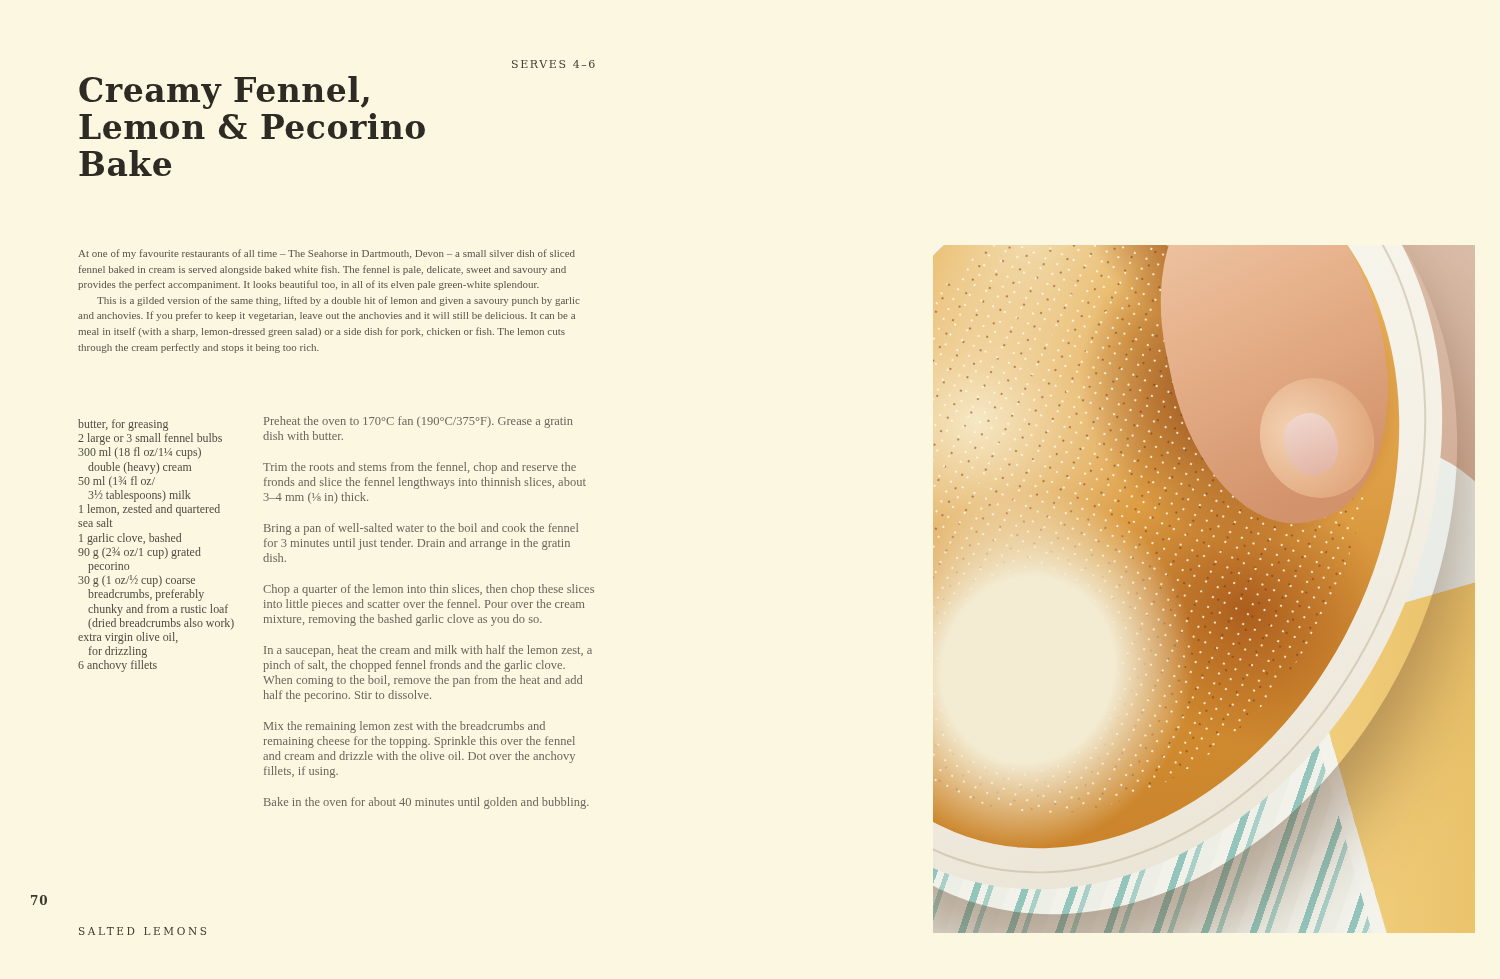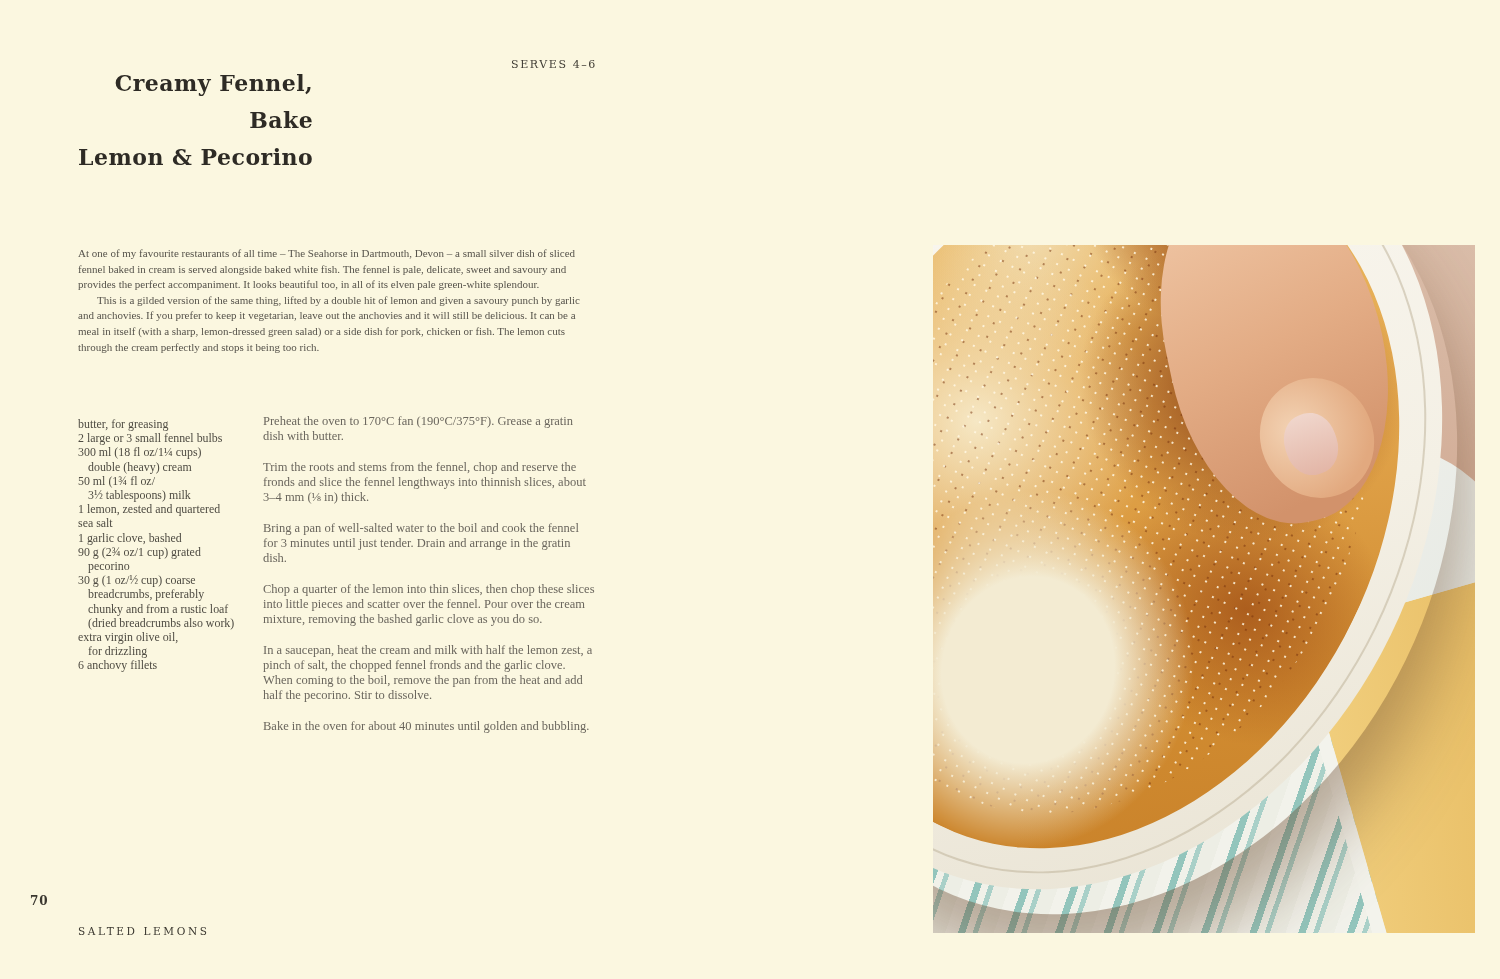--- a/index.html
+++ b/index.html
@@ -8,23 +8,22 @@
     width:1500px;height:979px;position:relative;overflow:hidden;
     background:#fbf7e0;
     font-family:"Liberation Serif", serif;
   }
   .page{position:absolute;inset:0;}
 
   
   .title{
     position:absolute;left:78px;top:50px;
     font-family:"DejaVu Serif", serif;font-weight:700;
-    font-size:22px;line-height:37px;letter-spacing:0.5px;
+    font-size:33px;line-height:37px;letter-spacing:0.5px;
     color:#2e2b25;
-    text-align:right;
   }
   .serves{
     position:absolute;left:511px;top:58px;
     font-family:"DejaVu Serif", serif;
     font-size:11px;letter-spacing:1.6px;color:#403d35;
   }
   .intro{
     position:absolute;left:78px;top:246px;width:514px;
     font-size:11px;line-height:15.6px;color:#56534b;
   }
@@ -137,22 +136,22 @@
     background:linear-gradient(#f0d6cc,#e3b6a7);
   }
 </style>
 </head>
 <body>
 
 <div class="page">
 
   <h1 class="title">
     <div>Creamy Fennel,</div>
+    <div>Lemon &amp; Pecorino</div>
     <div>Bake</div>
-    <div>Lemon &amp; Pecorino</div>
   </h1>
 
   <div class="serves">SERVES 4–6</div>
 
   <div class="intro">
     <p>At one of my favourite restaurants of all time – The Seahorse in Dartmouth, Devon – a small silver dish of sliced fennel baked in cream is served alongside baked white fish. The fennel is pale, delicate, sweet and savoury and provides the perfect accompaniment. It looks beautiful too, in all of its elven pale green-white splendour.</p>
     <p class="indent">This is a gilded version of the same thing, lifted by a double hit of lemon and given a savoury punch by garlic and anchovies. If you prefer to keep it vegetarian, leave out the anchovies and it will still be delicious. It can be a meal in itself (with a sharp, lemon-dressed green salad) or a side dish for pork, chicken or fish. The lemon cuts through the cream perfectly and stops it being too rich.</p>
   </div>
 
   <div class="ingredients">
@@ -175,20 +174,21 @@
     <div class="ing-line indent">for drizzling</div>
     <div class="ing-line">6 anchovy fillets</div>
   </div>
 
   <div class="method">
     <p>Preheat the oven to 170°C fan (190°C/375°F). Grease a gratin dish with butter.</p>
     <p>Trim the roots and stems from the fennel, chop and reserve the fronds and slice the fennel lengthways into thinnish slices, about 3–4 mm (⅛ in) thick.</p>
     <p>Bring a pan of well-salted water to the boil and cook the fennel for 3 minutes until just tender. Drain and arrange in the gratin dish.</p>
     <p>Chop a quarter of the lemon into thin slices, then chop these slices into little pieces and scatter over the fennel. Pour over the cream mixture, removing the bashed garlic clove as you do so.</p>
     <p>In a saucepan, heat the cream and milk with half the lemon zest, a pinch of salt, the chopped fennel fronds and the garlic clove. When coming to the boil, remove the pan from the heat and add half the pecorino. Stir to dissolve.</p>
+    <p>Mix the remaining lemon zest with the breadcrumbs and remaining cheese for the topping. Sprinkle this over the fennel and cream and drizzle with the olive oil. Dot over the anchovy fillets, if using.</p>
     <p>Bake in the oven for about 40 minutes until golden and bubbling.</p>
   </div>
 
   <div class="page-number">70</div>
   <div class="chapter">SALTED LEMONS</div>
 
   <div class="photo">
     <div class="tiles"></div>
     <div class="grout-1"></div>
     <div class="grout-2"></div>

